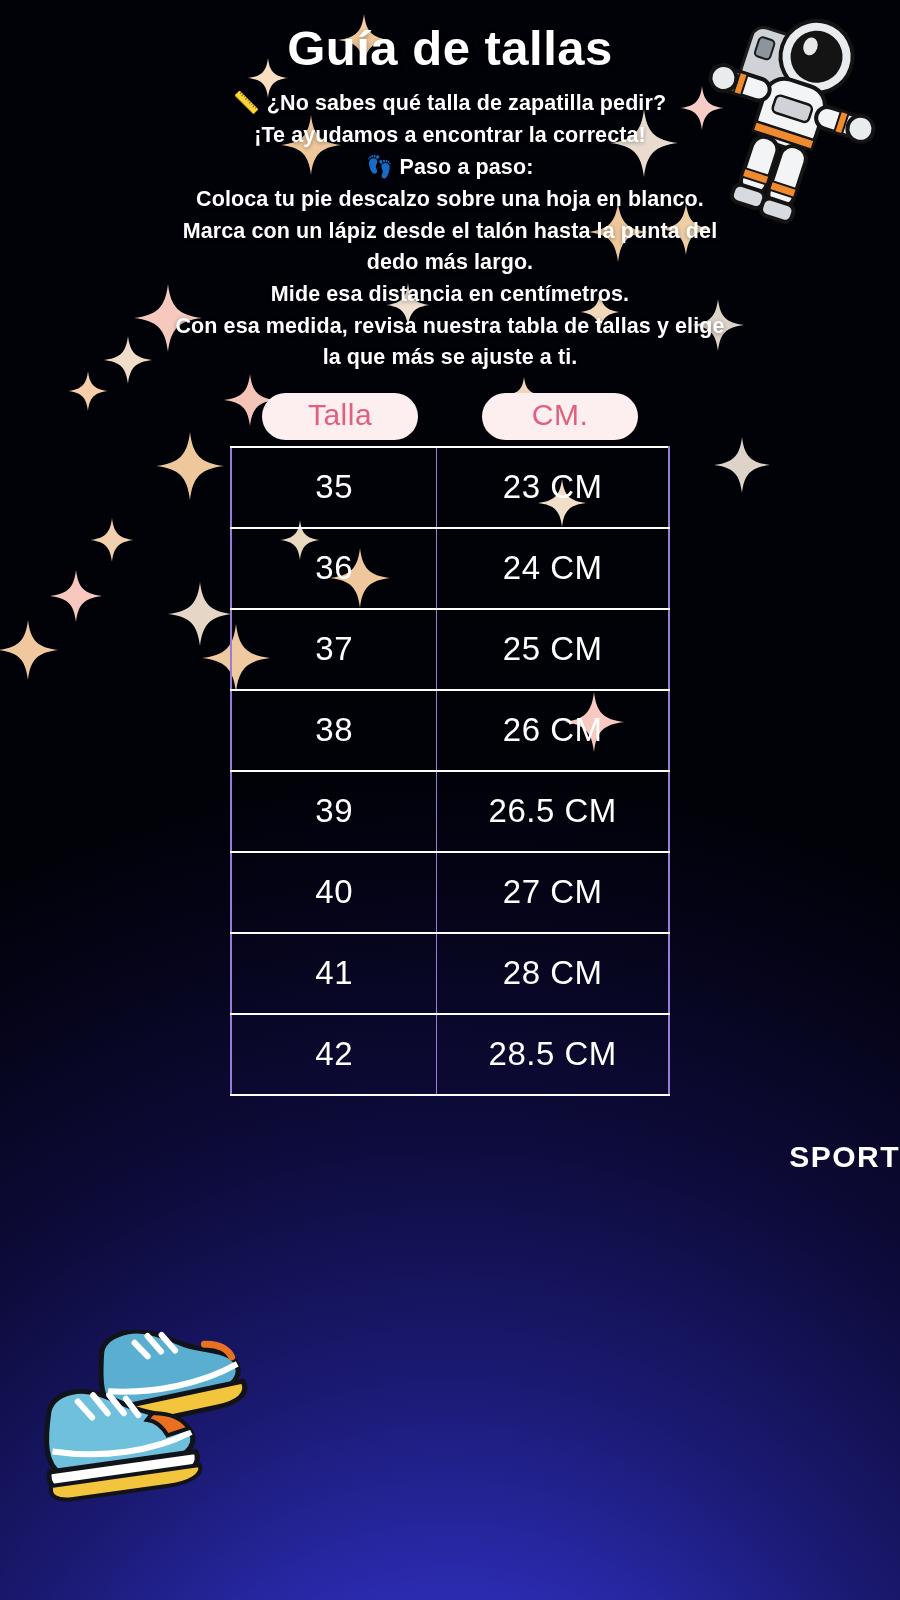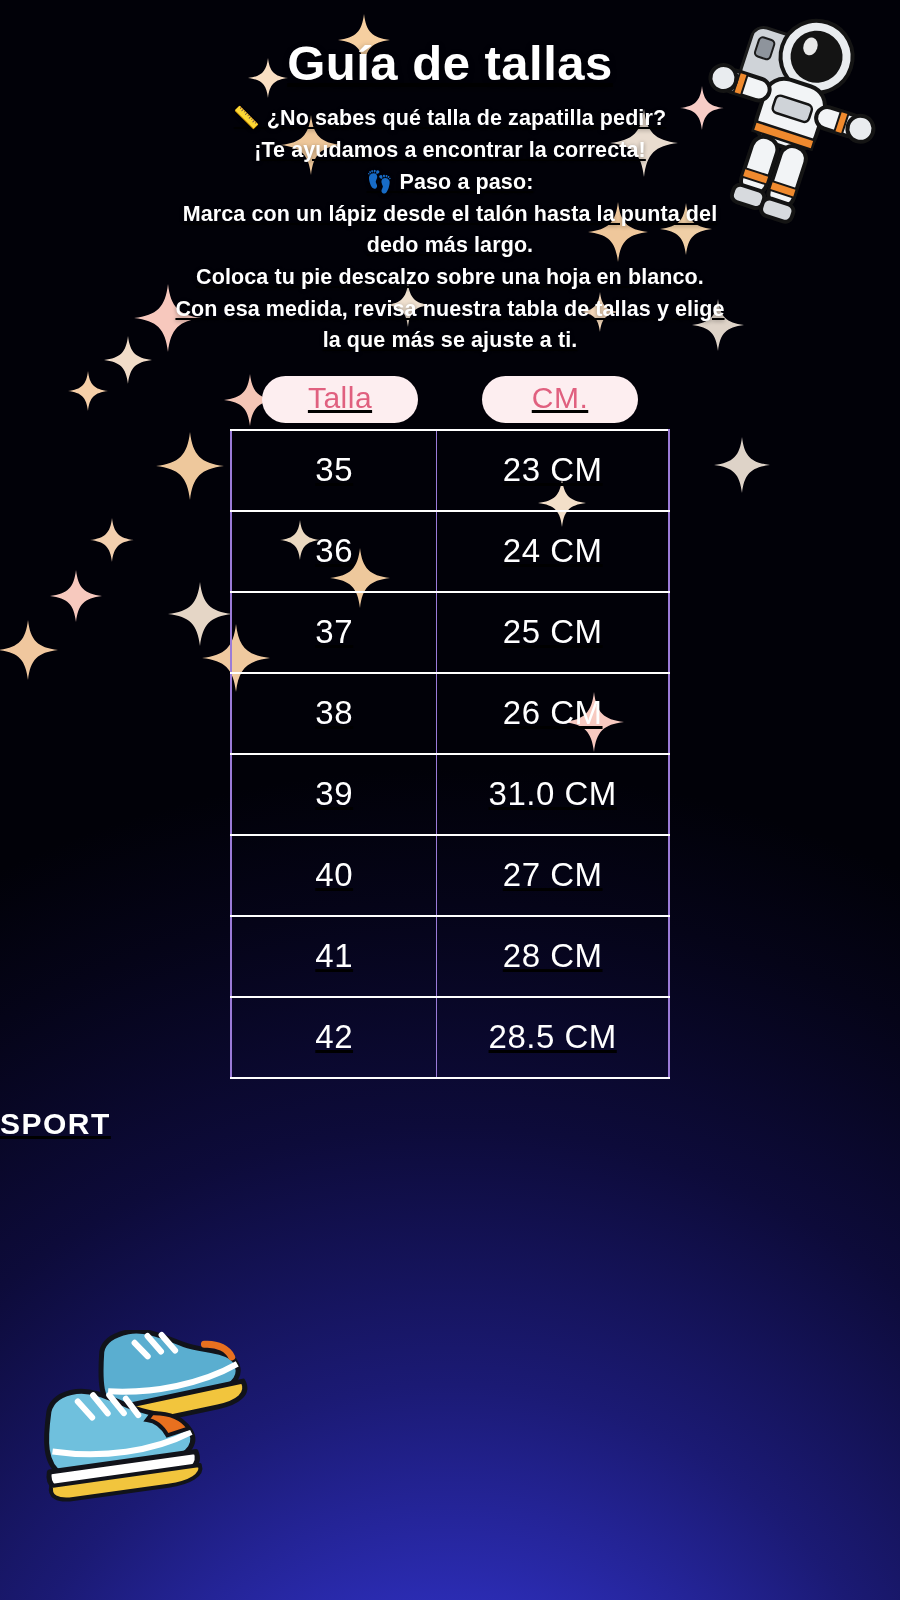--- a/index.html
+++ b/index.html
@@ -26,23 +26,22 @@
     position: absolute;
     transform: translate(-50%, -50%);
     pointer-events: none;
   }
   .sparkle svg { display: block; }
 
   
   .content {
     position: relative;
     z-index: 5;
-    padding-top: 29px;
+    padding-top: 14px;
     text-align: center;
-    text-decoration: underline;
   }
   .title {
     font-size: 49px;
     font-weight: 700;
     color: #ffffff;
     letter-spacing: 0.5px;
     margin: 6px 0 10px;
     text-shadow: 0 2px 6px rgba(0,0,0,0.45);
   }
   .intro {
@@ -102,22 +101,22 @@
     border-right: 1.5px solid #9b7bd8;
   }
   table.sizes td.col-cm {
     border-right: 2px solid #9b7bd8;
   }
 
   
   .footer {
     position: relative;
     z-index: 6;
-    text-align: left;
-    margin-top: 28px;
+    text-align: right;
+    margin-top: 44px;
   }
   .brand {
     color: #ffffff;
     font-size: 30px;
     font-weight: 700;
     letter-spacing: 1.5px;
   }
 
   
   .astronaut {
@@ -332,22 +331,23 @@
     </svg>
   </div>
 
   <div class="content">
     <h1 class="title">Guía de tallas</h1>
 
     <div class="intro">
       <p>📏 ¿No sabes qué talla de zapatilla pedir?</p>
       <p>¡Te ayudamos a encontrar la correcta!</p>
       <p>👣 Paso a paso:</p>
+      <p>Coloca tu pie descalzo sobre una hoja en blanco.</p>
       <p>Marca con un lápiz desde el talón hasta la punta del dedo más largo.</p>
-      <p>Coloca tu pie descalzo sobre una hoja en blanco.</p>
+      <p>Mide esa distancia en centímetros.</p>
       <p>Con esa medida, revisa nuestra tabla de tallas y elige la que más se ajuste a ti.</p>
     </div>
 
     <div class="table-wrap">
       <div class="head-row">
         <div class="head-pill">Talla</div>
         <div class="head-pill">CM.</div>
       </div>
       <table class="sizes">
         <tbody id="size-rows">
@@ -362,21 +362,21 @@
             <tr>
               <td class="col-size">37</td>
               <td class="col-cm">25 CM</td>
             </tr>
             <tr>
               <td class="col-size">38</td>
               <td class="col-cm">26 CM</td>
             </tr>
             <tr>
               <td class="col-size">39</td>
-              <td class="col-cm">31.0 CM</td>
+              <td class="col-cm">26.5 CM</td>
             </tr>
             <tr>
               <td class="col-size">40</td>
               <td class="col-cm">27 CM</td>
             </tr>
             <tr>
               <td class="col-size">41</td>
               <td class="col-cm">28 CM</td>
             </tr>
             <tr>

